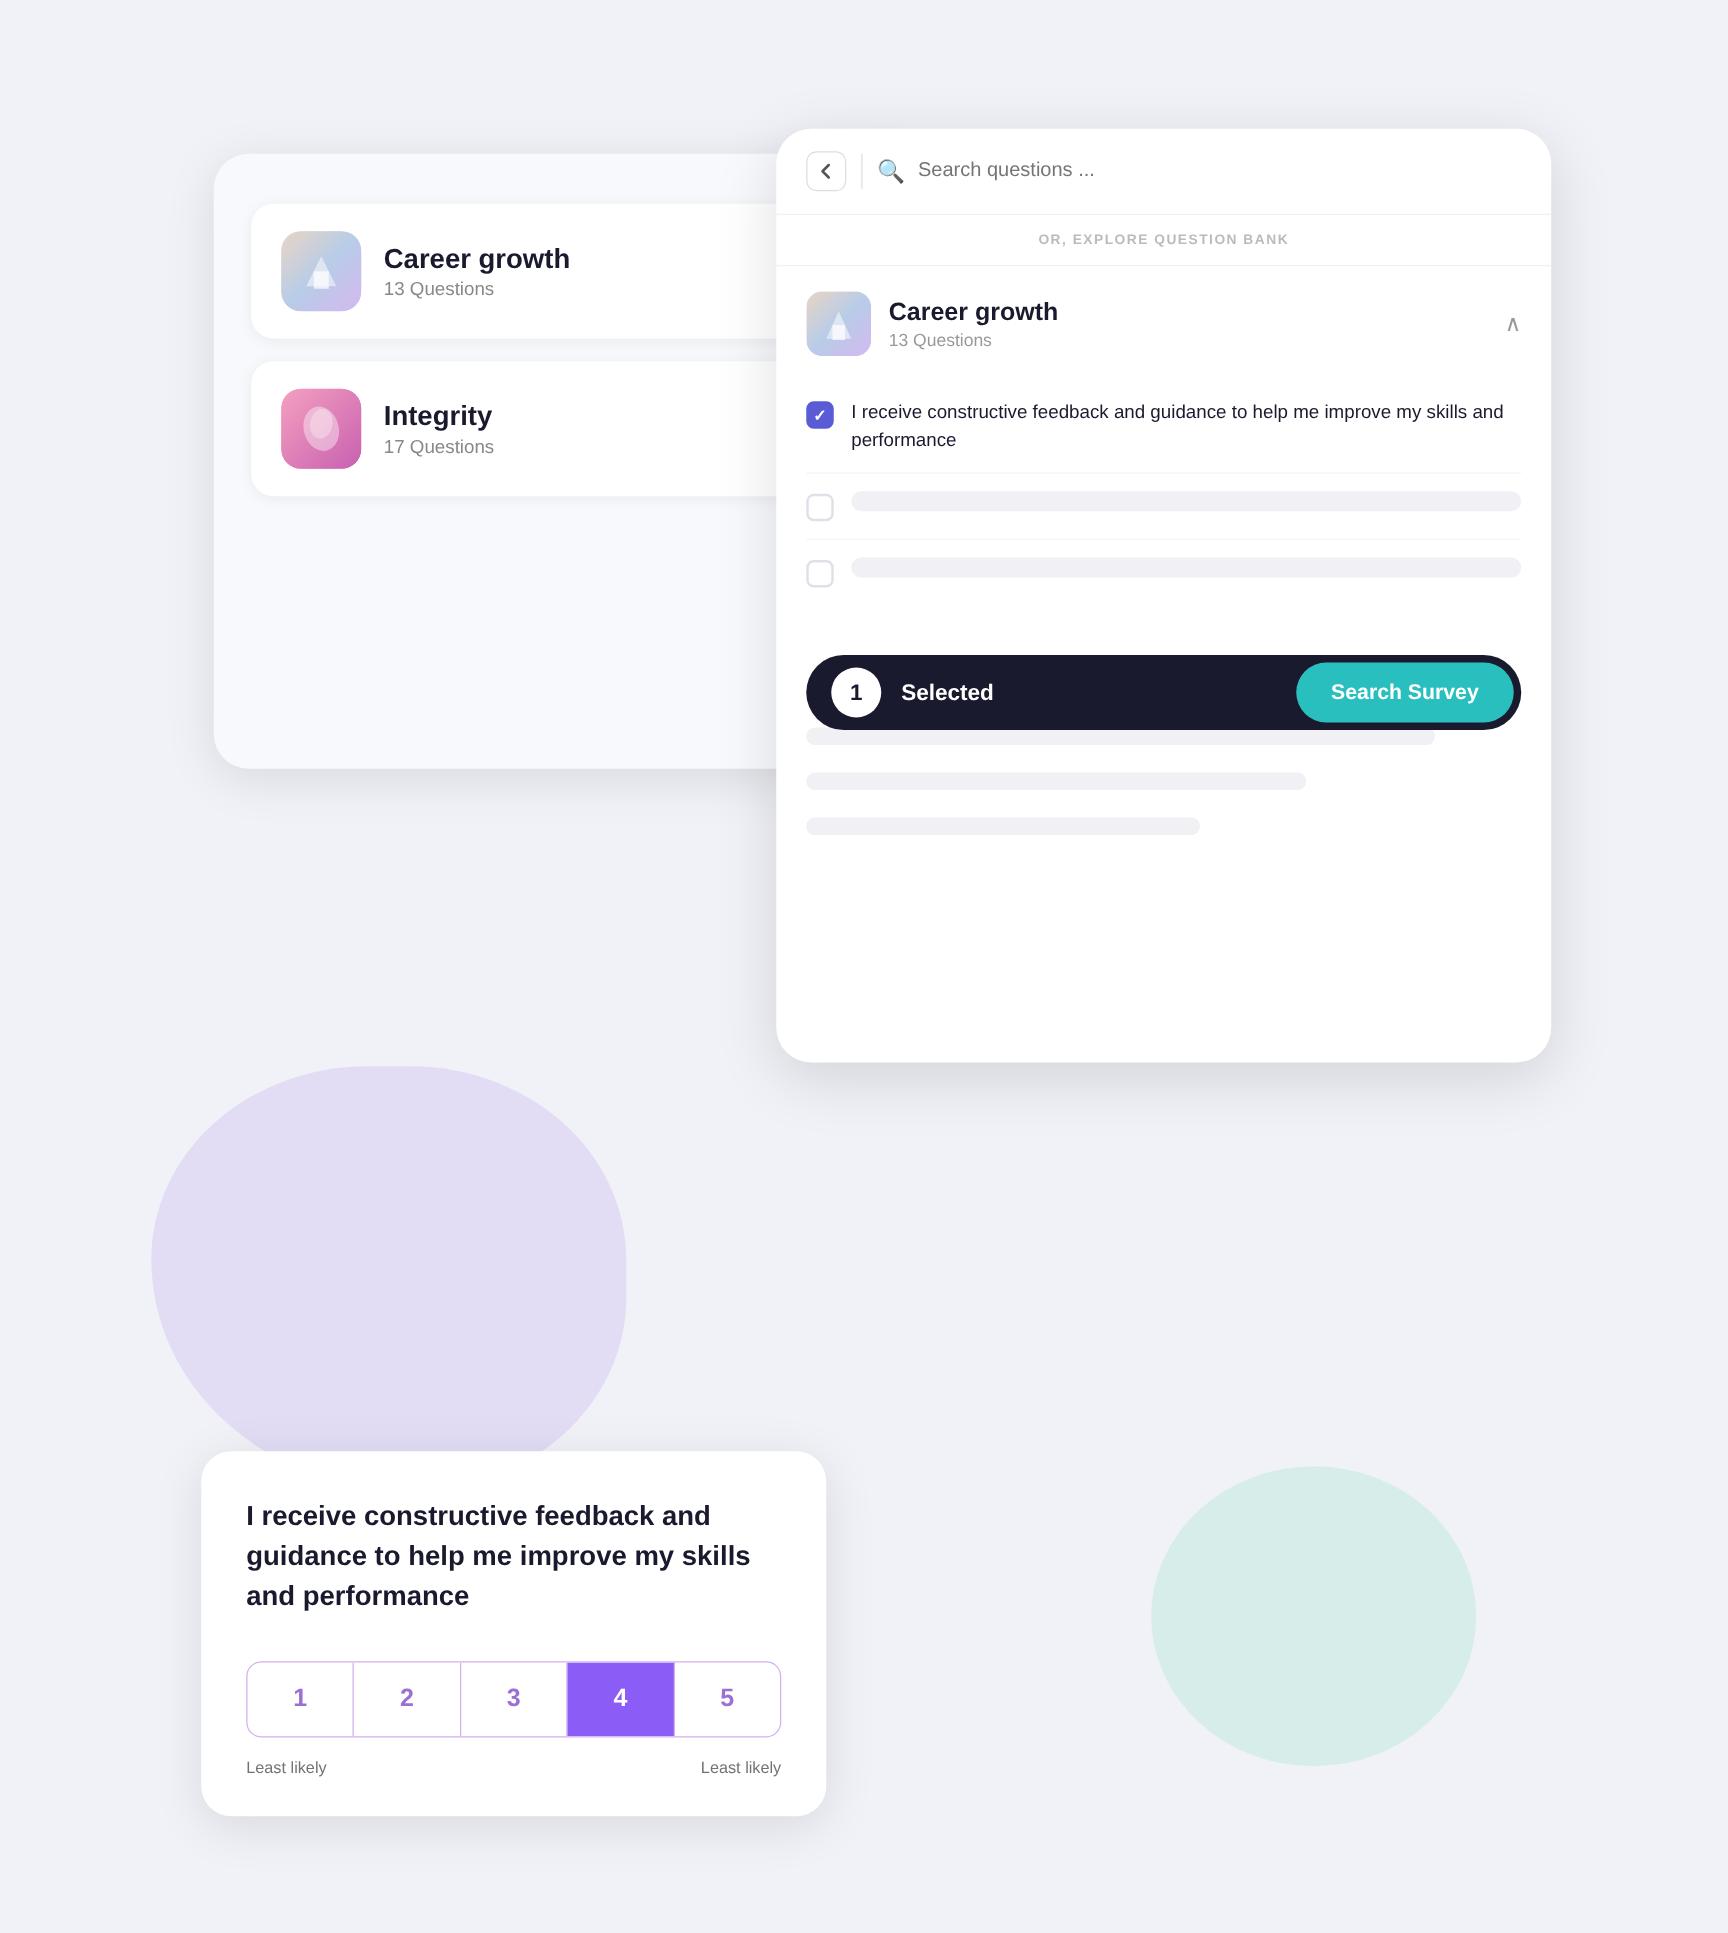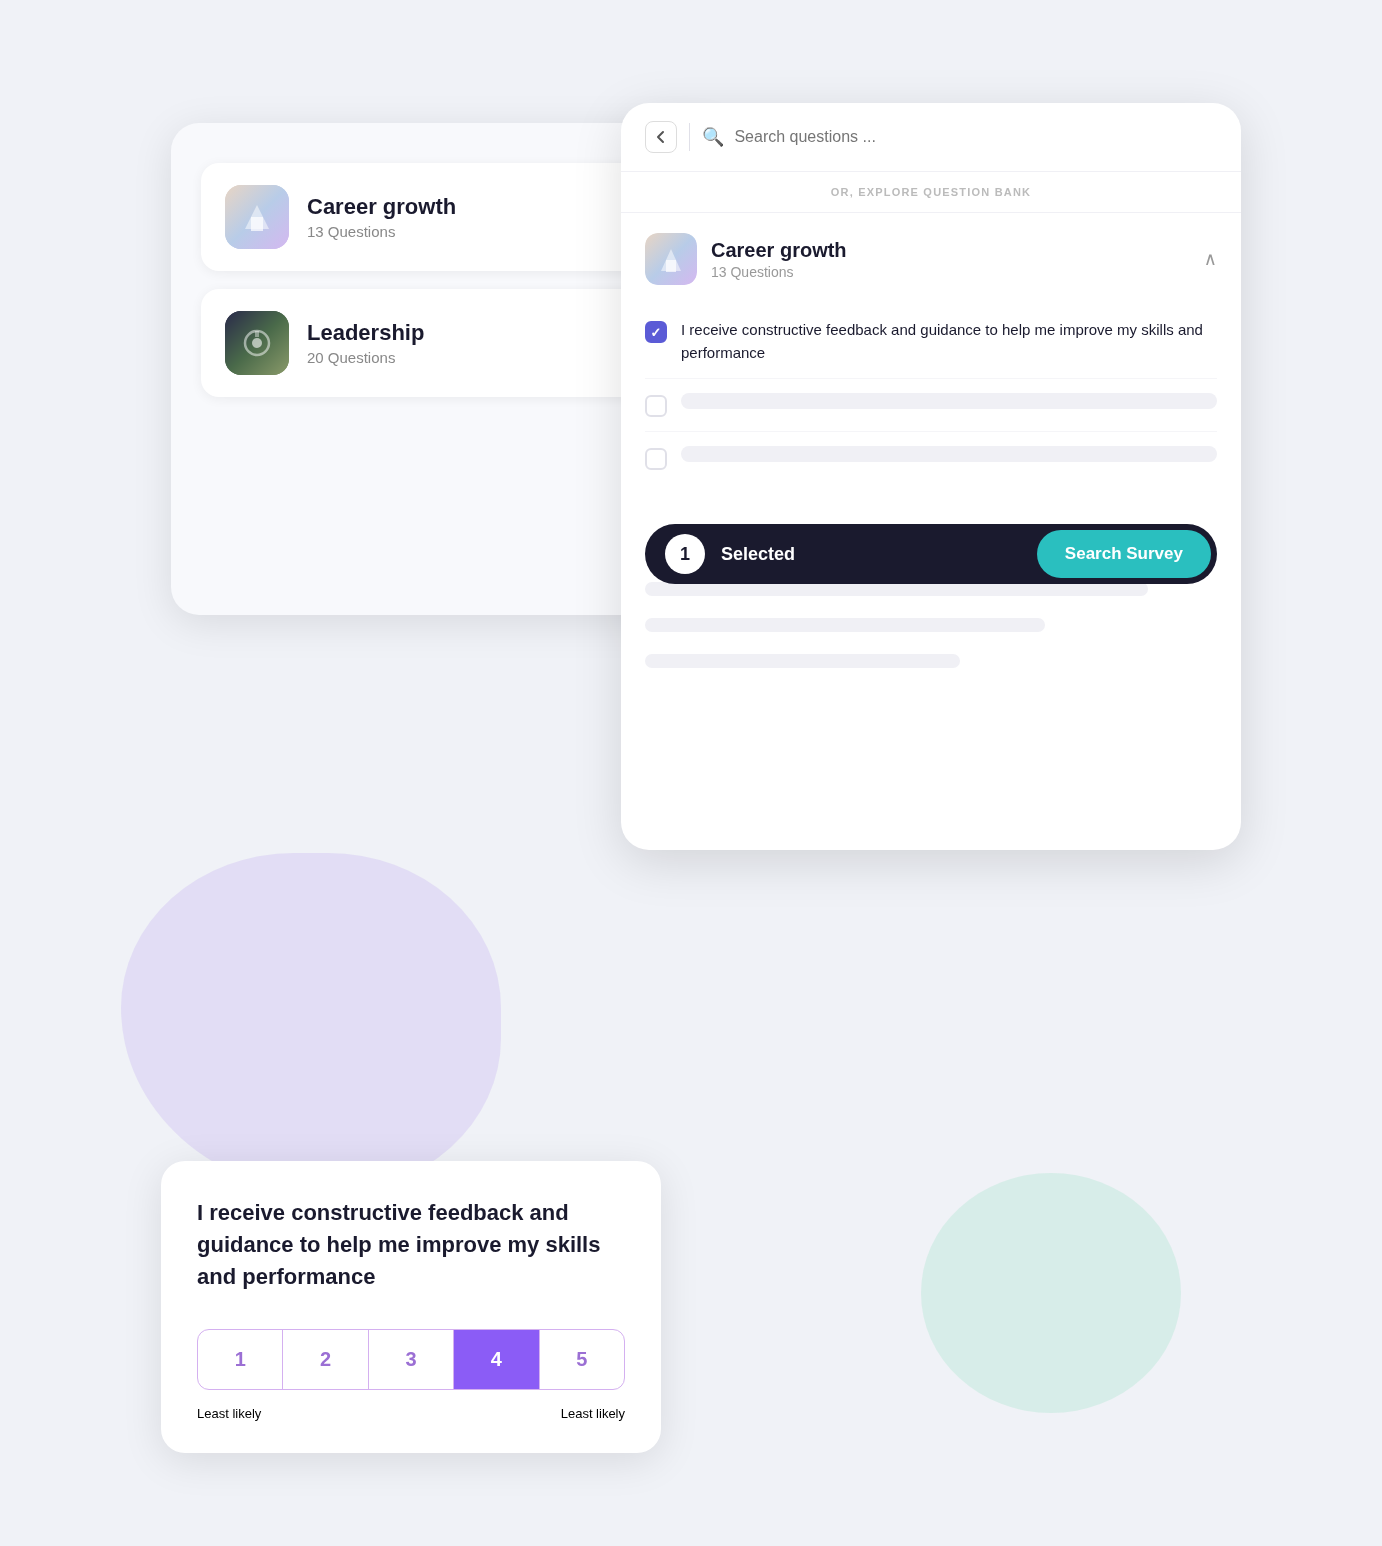--- a/index.html
+++ b/index.html
@@ -337,21 +337,21 @@
     .rating-item:last-child { border-right: none; }
     .rating-item.active {
       background: #8b5cf6;
       color: #fff;
     }
 
     .rating-labels {
       display: flex;
       justify-content: space-between;
       font-size: 13px;
-      color: #000000;
+      color: #737373;
       margin-top: 10px;
     }
   </style>
 </head>
 <body>
 
 <div class="scene">
 
   <div class="blob blob-purple-left"></div>
   <div class="blob blob-green-top"></div>
@@ -374,42 +374,40 @@
           <polygon points="20,44 32,20 44,44" fill="rgba(255,255,255,0.5)"></polygon>
           <rect x="26" y="32" width="12" height="14" fill="rgba(255,255,255,0.7)"></rect>
         </svg>
       </div>
       <div class="category-text">
         <h3>Career growth</h3>
         <p>13 Questions</p>
       </div>
     </div>
 
-
     <div class="category-card">
-      <div class="category-icon icon-leadership">
+      <div class="category-icon icon-integrity">
         <svg viewBox="0 0 64 64" width="64" height="64">
-          <rect width="64" height="64" rx="14" fill="url(#leadGrad)"></rect>
+          <rect width="64" height="64" rx="14" fill="url(#integrityGrad)"></rect>
           <defs>
-            <linearGradient id="leadGrad" x1="0" y1="0" x2="1" y2="1">
-              <stop offset="0%" stop-color="#2a2a4a"></stop>
-              <stop offset="50%" stop-color="#4a6a4a"></stop>
-              <stop offset="100%" stop-color="#8a9a6a"></stop>
+            <linearGradient id="integrityGrad" x1="0" y1="0" x2="1" y2="1">
+              <stop offset="0%" stop-color="#f4a0c0"></stop>
+              <stop offset="100%" stop-color="#c860b0"></stop>
             </linearGradient>
           </defs>
-          <circle cx="32" cy="32" r="12" fill="none" stroke="rgba(255,255,255,0.5)" stroke-width="2.5"></circle>
-          <circle cx="32" cy="32" r="5" fill="rgba(255,255,255,0.6)"></circle>
-          <rect x="30" y="20" width="4" height="6" fill="rgba(255,255,255,0.4)"></rect>
+          <ellipse cx="32" cy="32" rx="14" ry="18" fill="rgba(255,255,255,0.4)" transform="rotate(-15,32,32)"></ellipse>
+          <ellipse cx="32" cy="28" rx="9" ry="12" fill="rgba(255,255,255,0.3)" transform="rotate(10,32,28)"></ellipse>
         </svg>
       </div>
       <div class="category-text">
-        <h3>Leadership</h3>
-        <p>20 Questions</p>
-      </div>
-    </div>
+        <h3>Integrity</h3>
+        <p>17 Questions</p>
+      </div>
+    </div>
+
 
   </div>
 
   <div class="search-panel">
 
     <div class="search-bar">
       <div class="back-btn">
         <svg viewBox="0 0 14 14" fill="none">
           <path d="M9 2L4 7L9 12" stroke="#555" stroke-width="2" stroke-linecap="round" stroke-linejoin="round"></path>
         </svg>

